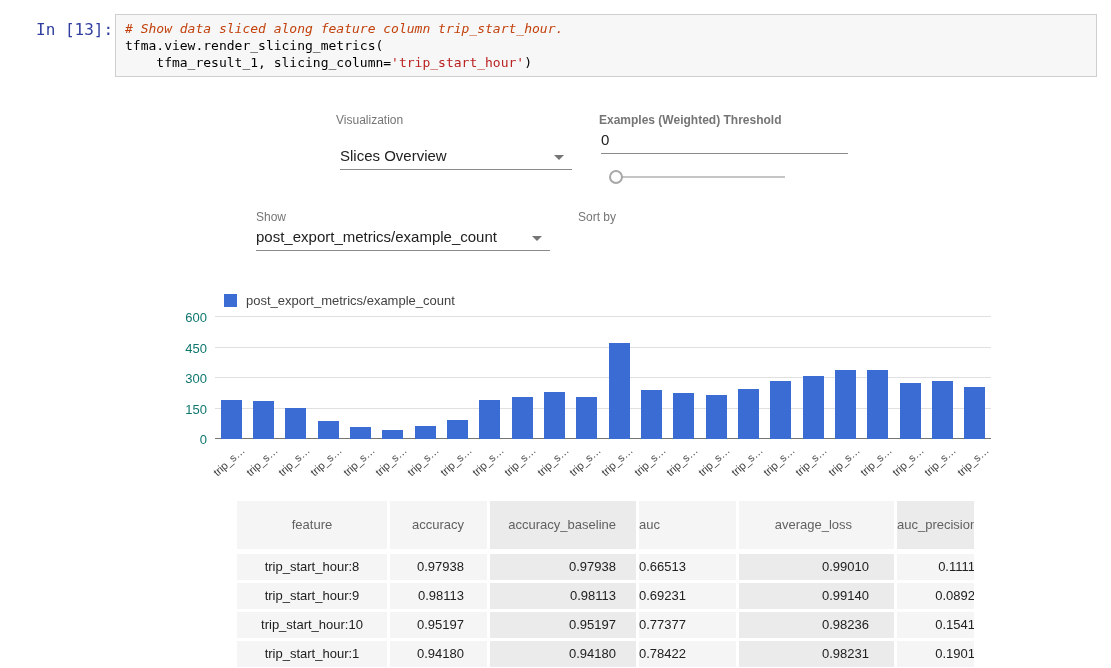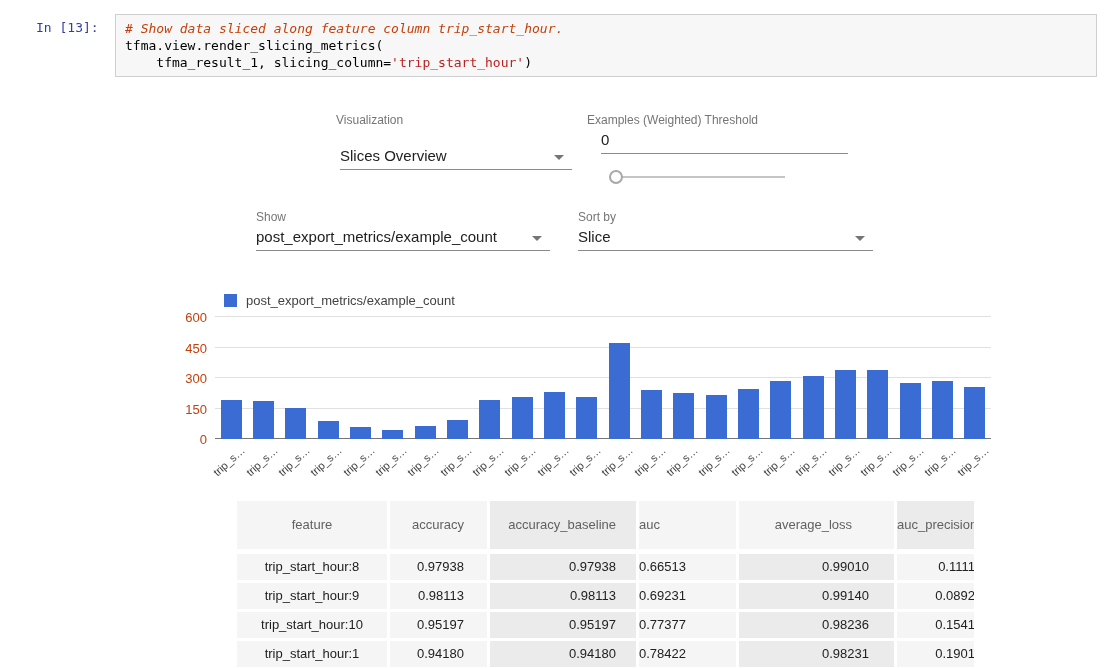--- a/index.html
+++ b/index.html
@@ -4,21 +4,21 @@
 <style>
   * { margin:0; padding:0; box-sizing:border-box; }
   html,body { background:#ffffff; }
   #root {
     position:relative; width:1111px; height:668px; overflow:hidden;
     background:#ffffff; font-family:"Liberation Sans", sans-serif; color:#212121;
   }
   
   .prompt {
     position:absolute; left:36px; top:20px;
-    font-family:"DejaVu Sans Mono", monospace; font-size:13px; color:#303F9F;
+    font-family:"DejaVu Sans Mono", monospace; font-size:16px; color:#303F9F;
   }
   .code-box {
     position:absolute; left:115px; top:14px; width:982px; height:63px;
     background:#f7f7f7; border:1px solid #cfcfcf;
     padding:5px 9px;
   }
   .code-box pre {
     font-family:"DejaVu Sans Mono", monospace; font-size:13px; line-height:17px;
     white-space:pre; color:#000;
   }
@@ -42,21 +42,21 @@
     background:#fdfdfd; border:2px solid #a8a8a8;
   }
   
   .legend { position:absolute; left:224px; top:293px; display:flex; align-items:center; }
   .legend .swatch { width:13px; height:13px; margin-right:9px; }
   .legend .ltext { font-size:13px; color:#424242; }
   #plot { position:absolute; left:215px; top:317px; width:776px; height:122px; }
   .gridline { position:absolute; left:0; right:0; height:1px; background:#e0e0e0; }
   .gridline.baseline { background:#757575; }
   #yaxis { position:absolute; left:150px; top:317px; width:57px; height:122px; }
-  .ytick { position:absolute; right:0; width:57px; text-align:right; font-size:13px; color:#c2410c; }
+  .ytick { position:absolute; right:0; width:57px; text-align:right; font-size:13px; color:#0f766e; }
   #bars { position:absolute; left:0; top:0; width:100%; height:100%;
           display:flex; align-items:flex-end; justify-content:space-around; }
   .slot { position:relative; flex:1 1 0; height:100%; display:flex; align-items:flex-end; justify-content:center; }
   .bar { width:21px; }
   .xlabel {
     position:absolute; top:calc(100% + 5px); right:calc(50% - 8px);
     transform:rotate(-42deg); transform-origin:top right;
     font-size:11px; color:#424242; white-space:nowrap;
   }
   
@@ -85,41 +85,37 @@
 <span>tfma.view.render_slicing_metrics(</span>
 <span>    tfma_result_1, slicing_column=</span><span class="tok-string">'trip_start_hour'</span><span>)</span></pre>
   </div>
 
   <div class="ctl-label" style="left:336px; top:113px;">Visualization</div>
   <div class="ctl-field" style="left:340px; top:145px; width:232px;">
     <span>Slices Overview</span>
     <span class="caret"></span>
   </div>
 
-  <div class="ctl-label" style="left:587px; top:113px;">Examples (Weighted) Threshold</div>
+  <div class="ctl-label" style="left:599px; top:113px;font-weight:bold;">Examples (Weighted) Threshold</div>
   <div class="ctl-field" style="left:601px; top:129px; width:247px;">
     <span>0</span>
   </div>
 
   <div class="slider">
     <div class="track"></div>
     <div class="knob"></div>
   </div>
 
   <div class="ctl-label" style="left:256px; top:210px;">Show</div>
   <div class="ctl-field" style="left:256px; top:226px; width:294px;">
     <span>post_export_metrics/example_count</span>
     <span class="caret"></span>
   </div>
 
   <div class="ctl-label" style="left:578px; top:210px;">Sort by</div>
-  <div class="ctl-field" style="left:578px; top:226px; width:295px;">
-    <span>Slice</span>
-    <span class="caret"></span>
-  </div>
 
   <div class="legend">
     <div class="swatch" id="legend-swatch" style="background: rgb(59, 108, 212);"></div>
     <div class="ltext">post_export_metrics/example_count</div>
   </div>
 
   <div id="yaxis">
       <div class="ytick" style="bottom: calc(0% - 8px);">0</div>
       <div class="ytick" style="bottom: calc(25% - 8px);">150</div>
       <div class="ytick" style="bottom: calc(50% - 8px);">300</div>

